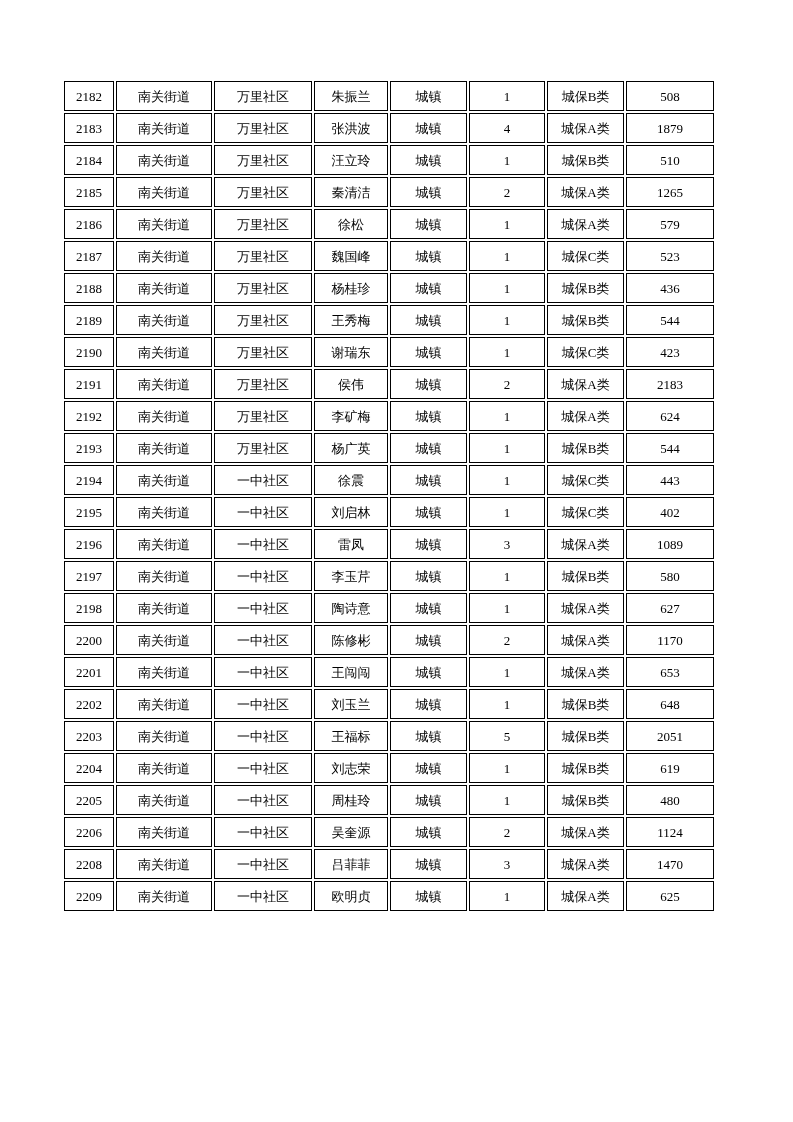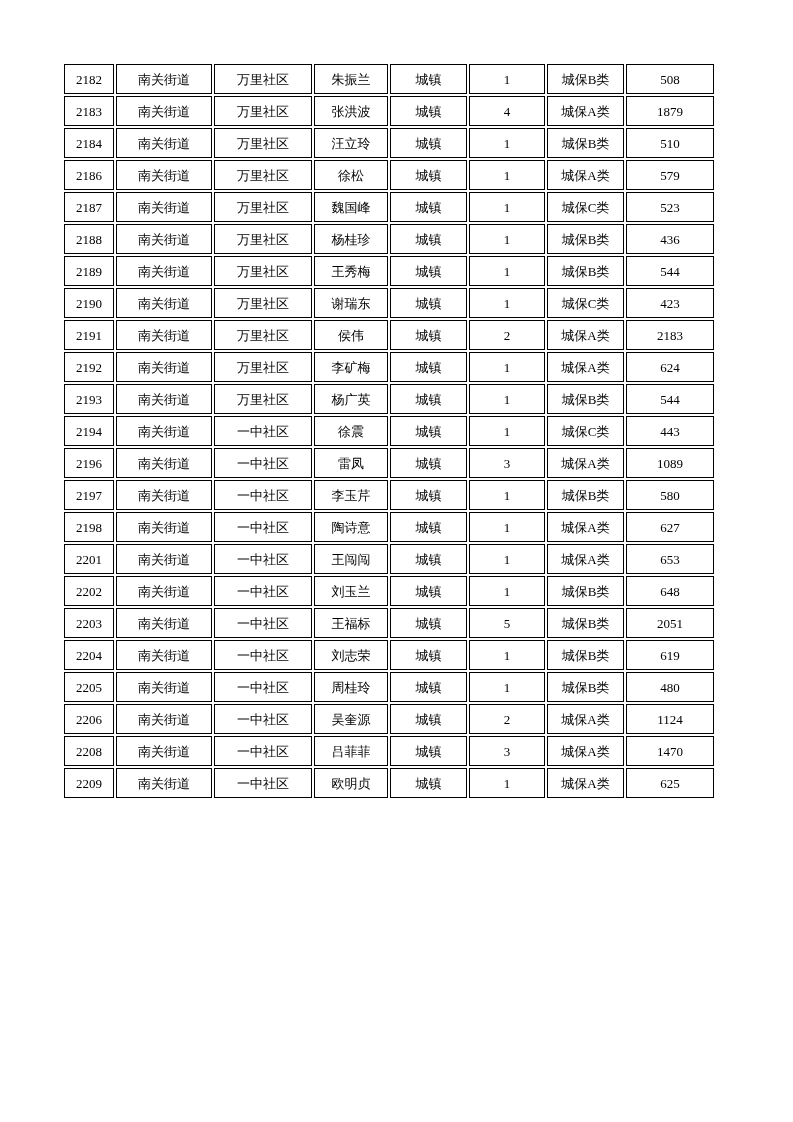--- a/index.html
+++ b/index.html
@@ -19,21 +19,21 @@
     position: absolute;
     left: 0;
     top: 0;
     width: 793px;
     height: 1122px;
     background: #ffffff;
   }
   table.roster {
     position: absolute;
     left: 62px;
-    top: 62px;
+    top: 79px;
     width: 654px;
     border-collapse: separate;
     border-spacing: 2px;
     table-layout: fixed;
   }
   table.roster td {
     border: 1px solid #000000;
     box-sizing: border-box;
     height: 30px;
     padding: 0 2px;
@@ -96,20 +96,30 @@
           <td>2184</td>
           <td>南关街道</td>
           <td>万里社区</td>
           <td>汪立玲</td>
           <td>城镇</td>
           <td>1</td>
           <td>城保B类</td>
           <td>510</td>
         </tr>
         <tr>
+          <td>2185</td>
+          <td>南关街道</td>
+          <td>万里社区</td>
+          <td>秦清洁</td>
+          <td>城镇</td>
+          <td>2</td>
+          <td>城保A类</td>
+          <td>1265</td>
+        </tr>
+        <tr>
           <td>2186</td>
           <td>南关街道</td>
           <td>万里社区</td>
           <td>徐松</td>
           <td>城镇</td>
           <td>1</td>
           <td>城保A类</td>
           <td>579</td>
         </tr>
         <tr>
@@ -186,20 +196,30 @@
           <td>2194</td>
           <td>南关街道</td>
           <td>一中社区</td>
           <td>徐震</td>
           <td>城镇</td>
           <td>1</td>
           <td>城保C类</td>
           <td>443</td>
         </tr>
         <tr>
+          <td>2195</td>
+          <td>南关街道</td>
+          <td>一中社区</td>
+          <td>刘启林</td>
+          <td>城镇</td>
+          <td>1</td>
+          <td>城保C类</td>
+          <td>402</td>
+        </tr>
+        <tr>
           <td>2196</td>
           <td>南关街道</td>
           <td>一中社区</td>
           <td>雷凤</td>
           <td>城镇</td>
           <td>3</td>
           <td>城保A类</td>
           <td>1089</td>
         </tr>
         <tr>
@@ -214,20 +234,30 @@
         </tr>
         <tr>
           <td>2198</td>
           <td>南关街道</td>
           <td>一中社区</td>
           <td>陶诗意</td>
           <td>城镇</td>
           <td>1</td>
           <td>城保A类</td>
           <td>627</td>
+        </tr>
+        <tr>
+          <td>2200</td>
+          <td>南关街道</td>
+          <td>一中社区</td>
+          <td>陈修彬</td>
+          <td>城镇</td>
+          <td>2</td>
+          <td>城保A类</td>
+          <td>1170</td>
         </tr>
         <tr>
           <td>2201</td>
           <td>南关街道</td>
           <td>一中社区</td>
           <td>王闯闯</td>
           <td>城镇</td>
           <td>1</td>
           <td>城保A类</td>
           <td>653</td>

